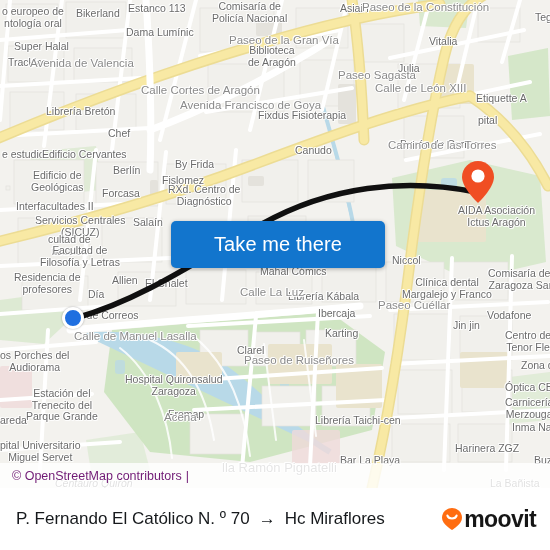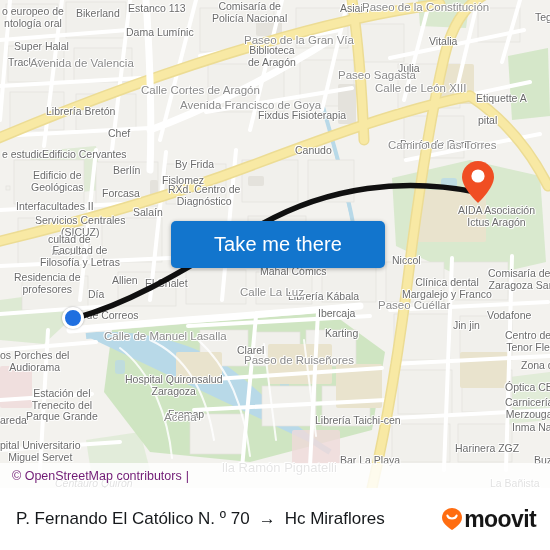--- a/index.html
+++ b/index.html
@@ -336,42 +336,42 @@
         <div class="map-label " style="left: 535px; top: 12px;">Teg</div>
         <div class="map-label " style="left: 126px; top: 27px;">Dama Lumínic</div>
         <div class="map-label " style="left: 14px; top: 41px;">Super Halal</div>
         <div class="map-label " style="left: 8px; top: 57px;">Tracklon</div>
         <div class="map-label " style="left: 429px; top: 36px;">Vitalia</div>
         <div class="map-label " style="left: 248px; top: 45px;">Biblioteca
 de Aragón</div>
         <div class="map-label street" style="left: 30px; top: 58px;">Avenida de Valencia</div>
         <div class="map-label " style="left: 398px; top: 63px;">Julia</div>
         <div class="map-label street" style="left: 375px; top: 83px;">Calle de León XIII</div>
-        <div class="map-label street" style="left: 229px; top: 35px; margin-left: 15px;">Paseo de la Gran Vía</div>
+        <div class="map-label street" style="left: 229px; top: 35px;">Paseo de la Gran Vía</div>
         <div class="map-label " style="left: 476px; top: 93px;">Etiquette A</div>
         <div class="map-label " style="left: 46px; top: 106px;">Librería Bretón</div>
         <div class="map-label street" style="left: 338px; top: 70px;">Paseo Sagasta</div>
         <div class="map-label street" style="left: 141px; top: 85px;">Calle Cortes de Aragón</div>
         <div class="map-label " style="left: 258px; top: 110px;">Fixdus Fisioterapia</div>
         <div class="map-label " style="left: 478px; top: 115px;">pital</div>
         <div class="map-label " style="left: 108px; top: 128px;">Chef</div>
         <div class="map-label " style="left: 295px; top: 145px;">Canudo</div>
         <div class="map-label " style="left: 400px; top: 139px;">Buzón de Correos</div>
         <div class="map-label street" style="left: 180px; top: 100px;">Avenida Francisco de Goya</div>
         <div class="map-label " style="left: 2px; top: 149px;">e estudio</div>
         <div class="map-label " style="left: 42px; top: 149px;">Edificio Cervantes</div>
         <div class="map-label " style="left: 113px; top: 165px;">Berlín</div>
         <div class="map-label " style="left: 175px; top: 159px;">By Frida</div>
         <div class="map-label " style="left: 31px; top: 170px;">Edificio de
 Geológicas</div>
         <div class="map-label " style="left: 102px; top: 188px;">Forcasa</div>
         <div class="map-label " style="left: 162px; top: 175px;">Fislomez</div>
         <div class="map-label street" style="left: 388px; top: 140px;">Camino de las Torres</div>
         <div class="map-label " style="left: 16px; top: 201px;">Interfacultades II</div>
-        <div class="map-label " style="left: 133px; top: 207px;">Salaín</div>
+        <div class="map-label " style="left: 133px; top: 217px;">Salaín</div>
         <div class="map-label " style="left: 168px; top: 184px;">RXd. Centro de
 Diagnóstico</div>
         <div class="map-label " style="left: 35px; top: 215px;">Servicios Centrales
 (SICUZ)</div>
         <div class="map-label " style="left: 458px; top: 205px;">AIDA Asociación
 Ictus Aragón</div>
         <div class="map-label " style="left: 0px; top: 234px; margin-left: 48px;">cultad de
 ucación</div>
         <div class="map-label " style="left: 40px; top: 245px;">Facultad de
 Filosofía y Letras</div>
@@ -386,21 +386,21 @@
         <div class="map-label " style="left: 88px; top: 289px;">Día</div>
         <div class="map-label " style="left: 402px; top: 277px;">Clínica dental
 Margalejo y Franco</div>
         <div class="map-label " style="left: 288px; top: 291px;">Librería Kábala</div>
         <div class="map-label " style="left: 487px; top: 310px;">Vodafone</div>
         <div class="map-label " style="left: 72px; top: 310px;">na de Correos</div>
         <div class="map-label street" style="left: 240px; top: 287px;">Calle La Luz</div>
         <div class="map-label " style="left: 318px; top: 308px;">Ibercaja</div>
         <div class="map-label " style="left: 453px; top: 320px;">Jin jin</div>
         <div class="map-label street" style="left: 378px; top: 300px;">Paseo Cuéllar</div>
-        <div class="map-label street" style="left: 104px; top: 331px;">Calle de Manuel Lasalla</div>
+        <div class="map-label street" style="left: 74px; top: 331px;">Calle de Manuel Lasalla</div>
         <div class="map-label " style="left: 325px; top: 328px;">Karting</div>
         <div class="map-label " style="left: 505px; top: 330px;">Centro dent
 Tenor Fleta</div>
         <div class="map-label " style="left: 237px; top: 345px;">Clarel</div>
         <div class="map-label " style="left: 0px; top: 350px;">os Porches del
 Audiorama</div>
         <div class="map-label " style="left: 521px; top: 360px;">Zona de</div>
         <div class="map-label street" style="left: 244px; top: 355px;">Paseo de Ruiseñores</div>
         <div class="map-label " style="left: 505px; top: 382px;">Óptica CBV</div>
         <div class="map-label " style="left: 125px; top: 374px;">Hospital Quironsalud

